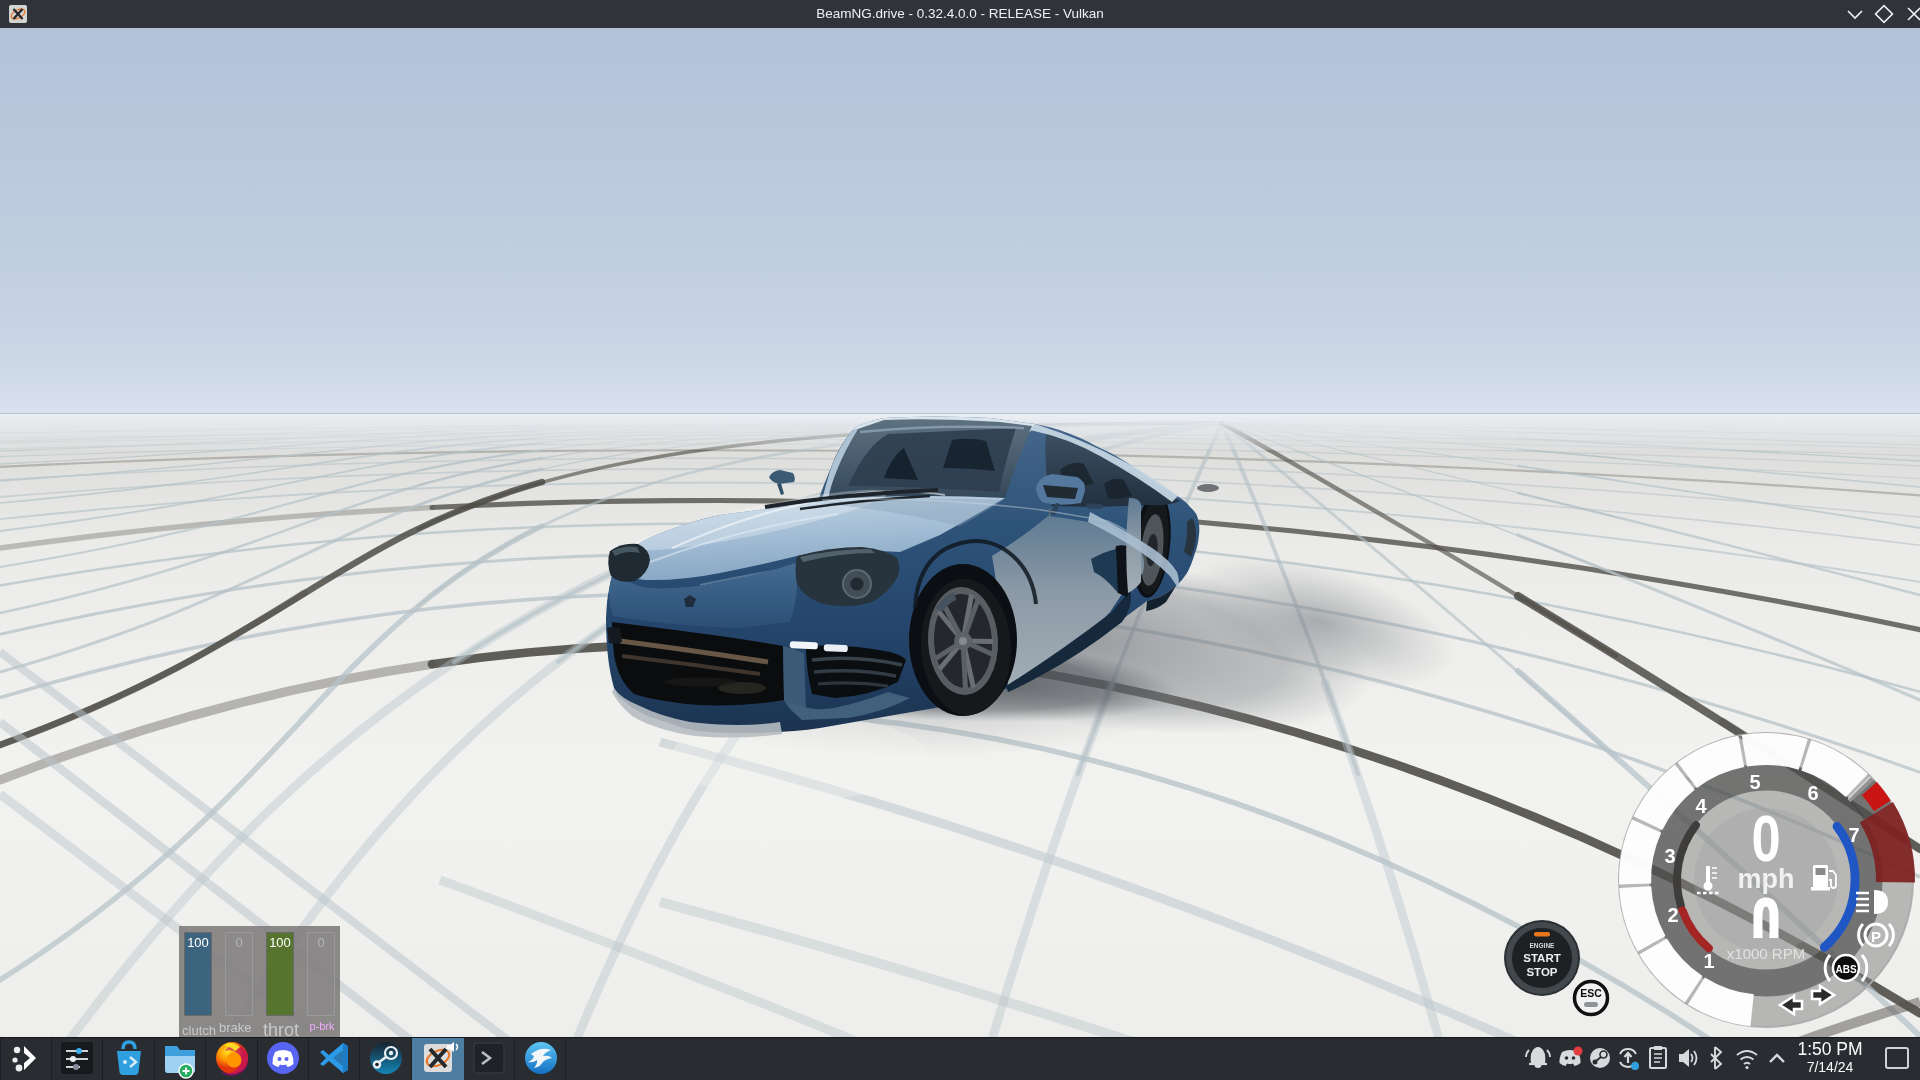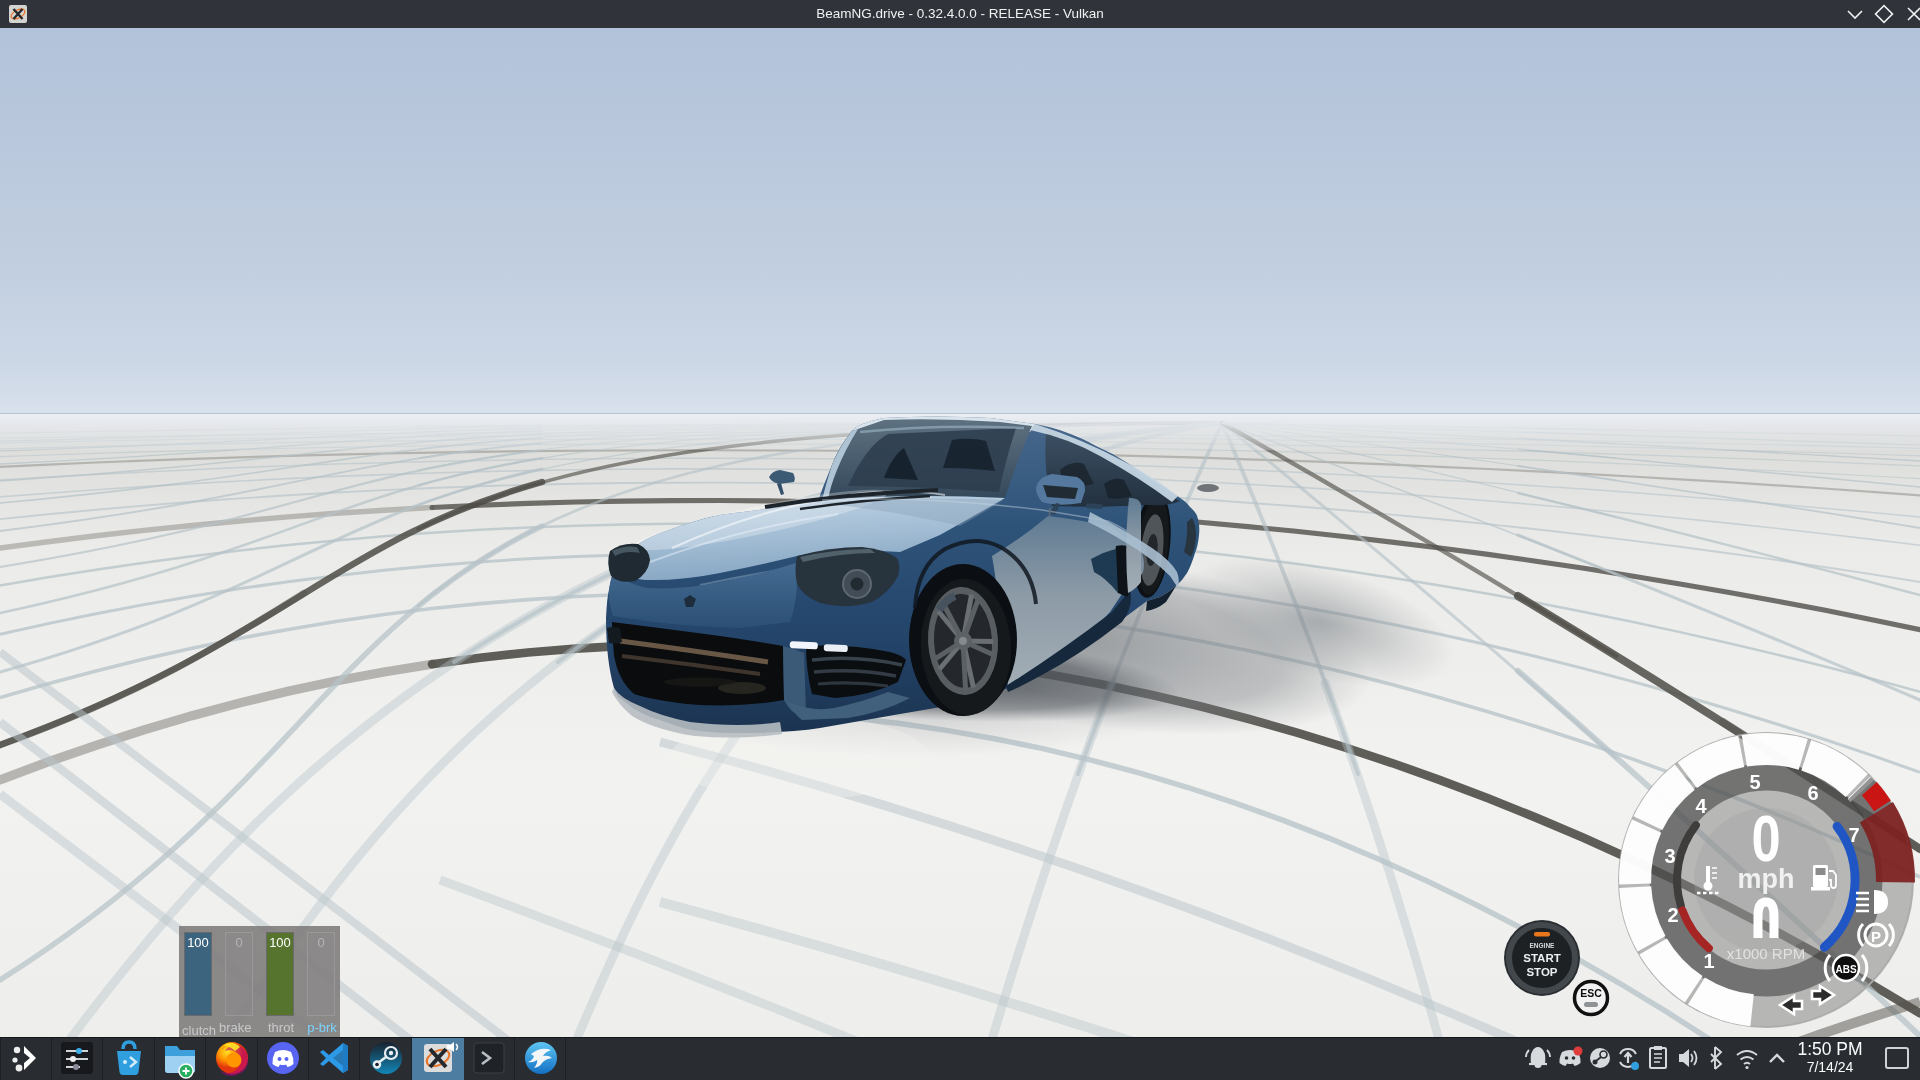--- a/index.html
+++ b/index.html
@@ -341,25 +341,25 @@
         <div style="text-align:center;font-size:13px;color:#fff;margin-top:2px">100</div>
       </div>
       <div style="position:absolute;left:-1px;top:97px;width:42px;text-align:center;font-size:13px;color:#c9c9c9">clutch</div>
       <div style="position:absolute;left:46px;top:6px;width:28px;height:84px;border:1px solid #999;background:rgba(140,140,140,0.25)">
         <div style="text-align:center;font-size:13px;color:#b5b5b5;margin-top:2px">0</div>
       </div>
       <div style="position:absolute;left:40px;top:94px;width:42px;text-align:left;font-size:13px;color:#c9c9c9">brake</div>
       <div style="position:absolute;left:87px;top:6px;width:28px;height:84px;background:#57742e;border:1px solid #6a6a6a">
         <div style="text-align:center;font-size:13px;color:#fff;margin-top:2px">100</div>
       </div>
-      <div style="position:absolute;left:81px;top:94px;width:42px;text-align:center;font-size:13px;color:#c9c9c9">throt</div>
+      <div style="position:absolute;left:81px;top:94px;width:42px;text-align:center;font-size:18px;color:#c9c9c9">throt</div>
       <div style="position:absolute;left:128px;top:6px;width:28px;height:84px;border:1px solid #999;background:rgba(140,140,140,0.25)">
         <div style="text-align:center;font-size:13px;color:#b5b5b5;margin-top:2px">0</div>
       </div>
-      <div style="position:absolute;left:122px;top:94px;width:42px;text-align:center;font-size:13px;color:#7dd3fc">p-brk</div>
+      <div style="position:absolute;left:122px;top:94px;width:42px;text-align:center;font-size:11px;color:#f0abfc">p-brk</div>
     </div>
 <div style="position:absolute;left:0;top:1037px;width:1920px;height:43px;background:#292d32;border-top:1px solid #15181b">
       <div style="position:absolute;left:0px;top:0;width:1px;height:43px;background:#1d2125"></div>
       <div style="position:absolute;left:51px;top:0;width:1px;height:43px;background:#1d2125"></div>
       <div style="position:absolute;left:102px;top:0;width:1px;height:43px;background:#1d2125"></div>
       <div style="position:absolute;left:154px;top:0;width:1px;height:43px;background:#1d2125"></div>
       <div style="position:absolute;left:205px;top:0;width:1px;height:43px;background:#1d2125"></div>
       <div style="position:absolute;left:257px;top:0;width:1px;height:43px;background:#1d2125"></div>
       <div style="position:absolute;left:308px;top:0;width:1px;height:43px;background:#1d2125"></div>
       <div style="position:absolute;left:359px;top:0;width:1px;height:43px;background:#1d2125"></div>

